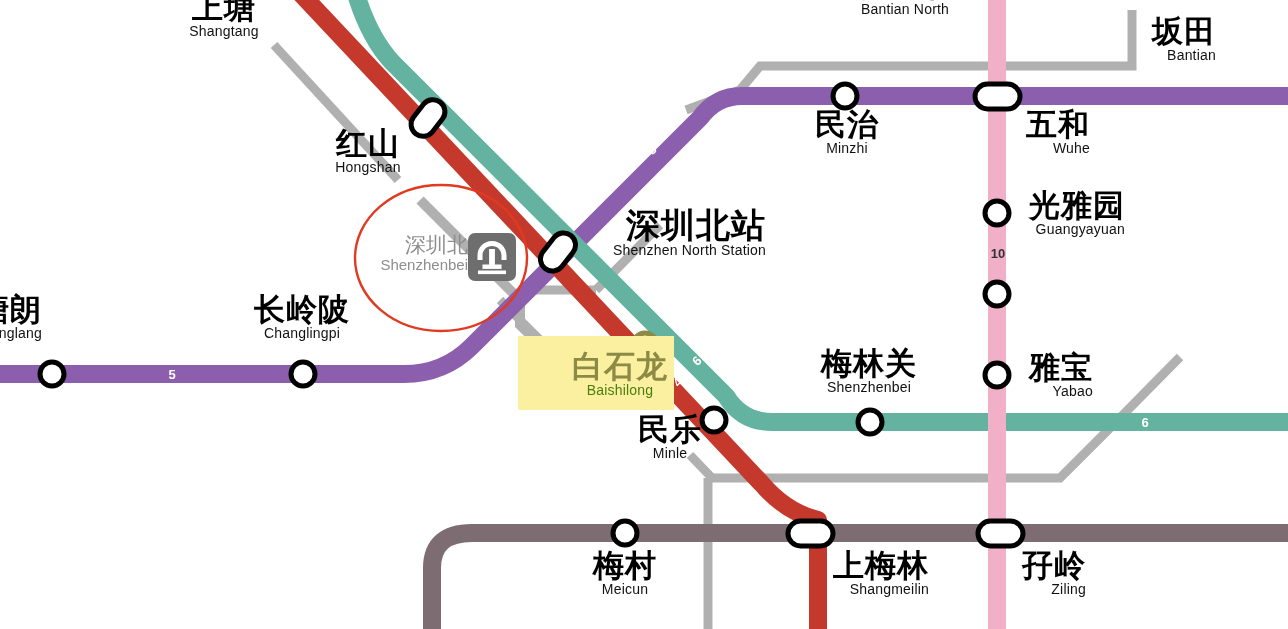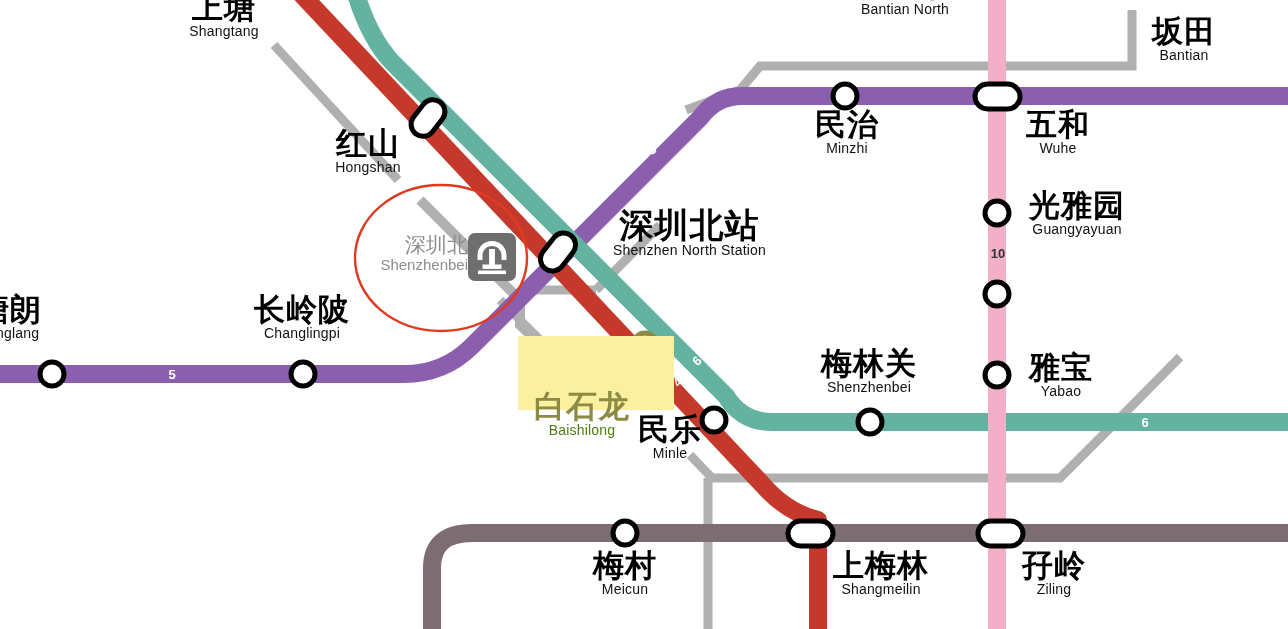--- a/index.html
+++ b/index.html
@@ -36,21 +36,21 @@
   }
   .label .en {
     display: block;
     font-size: 14px;
     font-weight: 400;
     color: #111111;
     line-height: 1.25;
     letter-spacing: 0.2px;
   }
   .label.center { text-align: center; transform: translateX(-50%); }
-  .label.left   { text-align: center; }
+  .label.left   { text-align: right; }
   .label.big .cn { font-size: 34px; }
   .label.big .en { font-size: 14px; }
 
   
   .hl-box {
     position: absolute;
     background: #FAF0A0;
     border: none;
   }
   .label.hl .cn { color: #8C8A45; font-weight: 700; }
@@ -205,21 +205,21 @@
   <div class="label left" style="left:-22px; top:294px;">
     <span class="cn">塘朗</span>
     <span class="en">Tanglang</span>
   </div>
 
   <div class="label center" style="left:302px; top:294px;">
     <span class="cn">长岭陂</span>
     <span class="en">Changlingpi</span>
   </div>
 
-  <div class="label center hl" style="left:582px; top:351px;margin-top:40px;">
+  <div class="label center hl" style="left:620px; top:351px;">
     <span class="cn">白石龙</span>
     <span class="en">Baishilong</span>
   </div>
 
   <div class="label center" style="left:670px; top:414px;">
     <span class="cn">民乐</span>
     <span class="en">Minle</span>
   </div>
 
   <div class="label center" style="left:869px; top:348px;">

